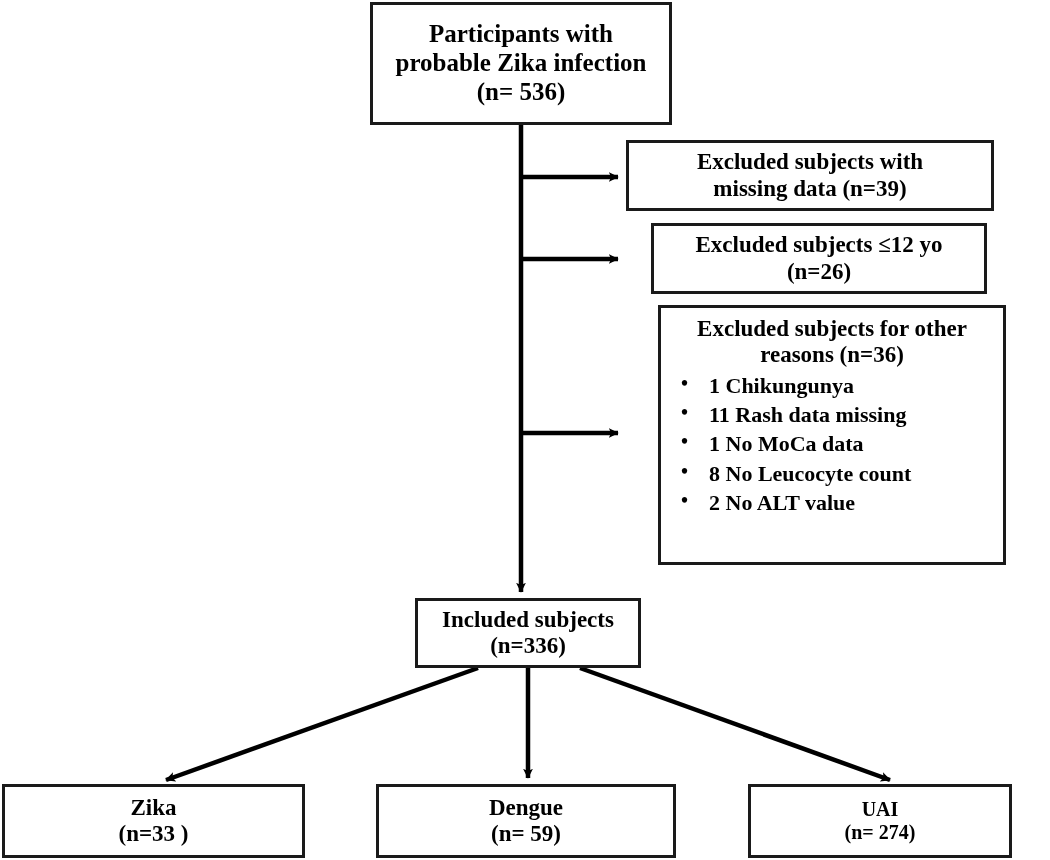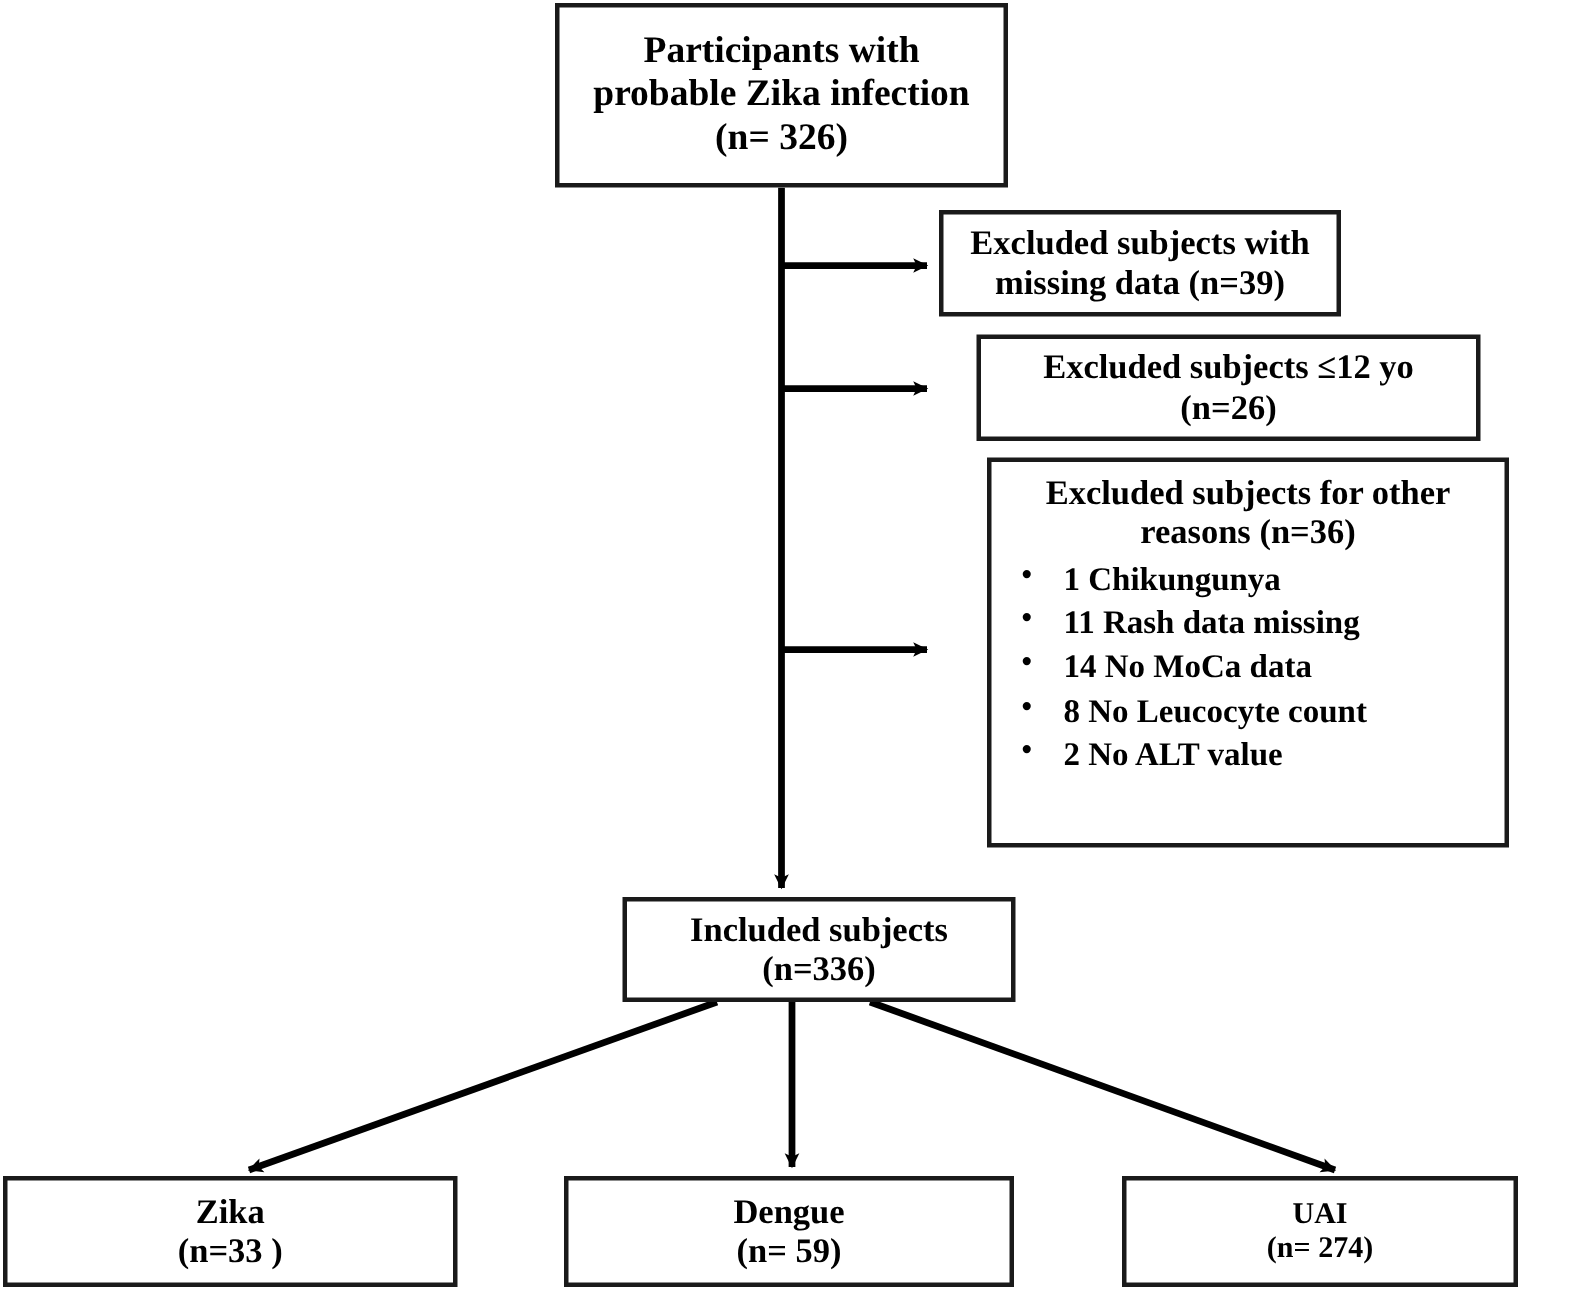--- a/index.html
+++ b/index.html
@@ -44,36 +44,36 @@
     line-height: 1.15;
     white-space: pre-line;
   }
 
   
   #node-root {
     left: 370px; top: 2px; width: 302px; height: 123px;
     font-size: 25px;
   }
   #node-excl-missing {
-    left: 626px; top: 140px; width: 268px; height: 71px;
+    left: 626px; top: 140px; width: 368px; height: 71px;
     font-size: 23px;
   }
   #node-excl-age {
     left: 626px; top: 223px; width: 336px; height: 71px;
     font-size: 23px;
     margin-left: 25px;
   }
   #node-excl-other {
     left: 658px; top: 305px; width: 348px; height: 260px;
     font-size: 23px;
     justify-content: flex-start;
     padding-top: 8px;
   }
   #node-included {
-    left: 415px; top: 598px; width: 262px; height: 70px;
+    left: 415px; top: 598px; width: 226px; height: 70px;
     font-size: 23px;
   }
   #node-zika {
     left: 2px; top: 784px; width: 303px; height: 74px;
     font-size: 23px;
   }
   #node-dengue {
     left: 376px; top: 784px; width: 300px; height: 74px;
     font-size: 23px;
   }
@@ -128,40 +128,40 @@
     <path d="M521,433 L618,433" stroke="#000000" stroke-width="4.5" fill="none" marker-end="url(#ah)"></path>
 
     <path d="M478,668 L166,780" stroke="#000000" stroke-width="4.5" fill="none" marker-end="url(#ah)"></path>
     <path d="M528,668 L528,778" stroke="#000000" stroke-width="4.5" fill="none" marker-end="url(#ah)"></path>
     <path d="M580,668 L890,780" stroke="#000000" stroke-width="4.5" fill="none" marker-end="url(#ah)"></path>
   </svg>
 
   <div class="node" id="node-root">
     <div class="ttl">Participants with
 probable Zika infection
-(n= 326)</div>
+(n= 536)</div>
   </div>
 
   <div class="node" id="node-excl-missing">
     <div class="ttl">Excluded subjects with
 missing data (n=39)</div>
   </div>
 
   <div class="node" id="node-excl-age">
     <div class="ttl">Excluded subjects ≤12 yo
 (n=26)</div>
   </div>
 
   <div class="node" id="node-excl-other">
     <div class="ttl">Excluded subjects for other
 reasons (n=36)</div>
     <ul class="bullets">
       <li>1 Chikungunya</li>
       <li>11 Rash data missing</li>
-      <li>14 No MoCa data</li>
+      <li>1 No MoCa data</li>
       <li>8 No Leucocyte count</li>
       <li>2 No ALT value</li>
     </ul>
   </div>
 
   <div class="node" id="node-included">
     <div class="ttl">Included subjects
 (n=336)</div>
   </div>
 

